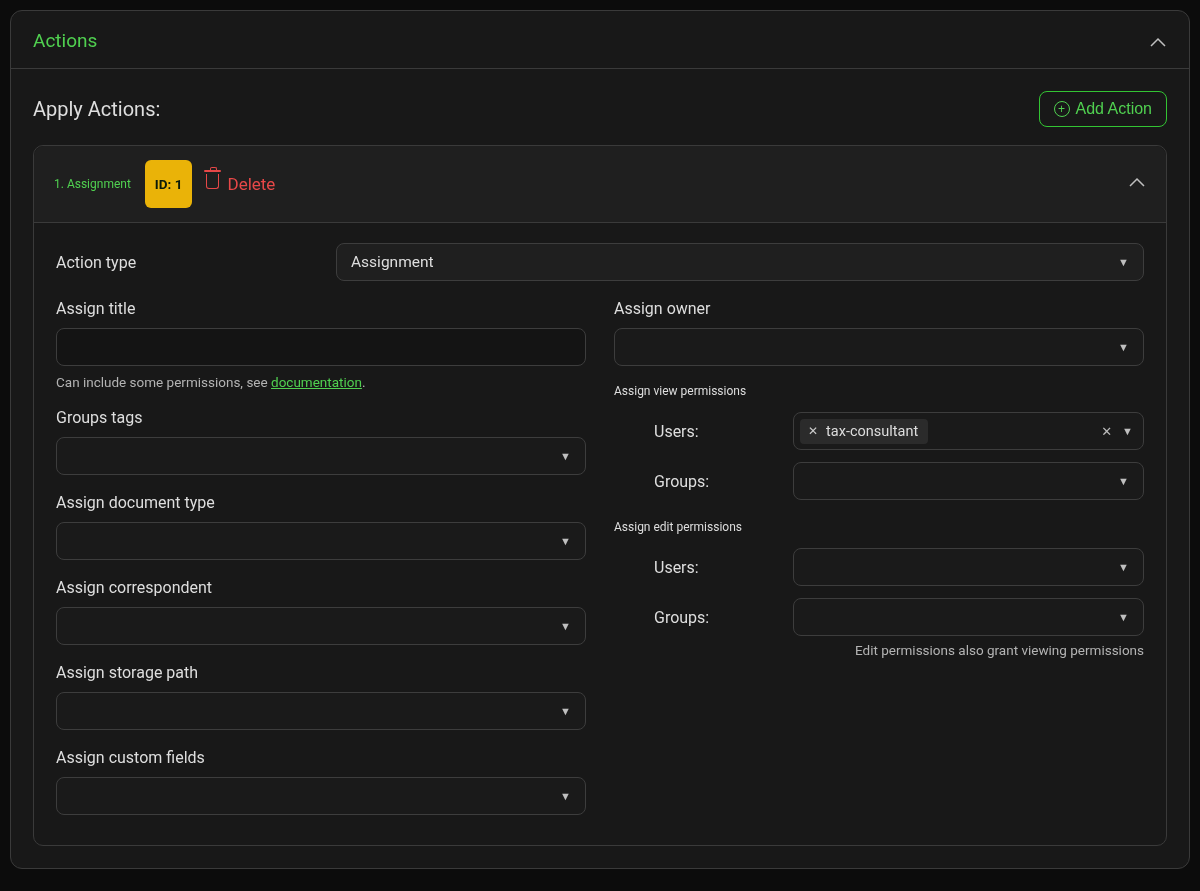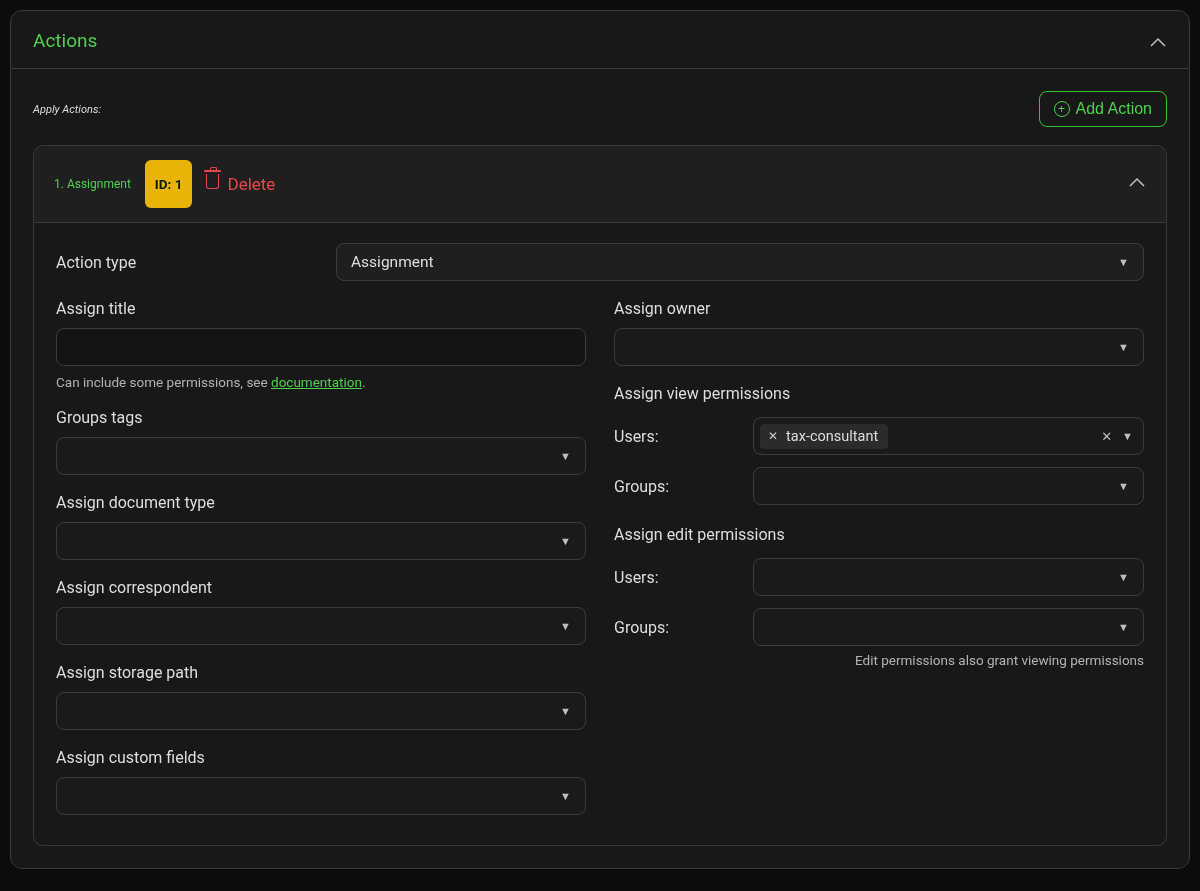--- a/index.html
+++ b/index.html
@@ -37,22 +37,21 @@
   .panel-body {
     padding: 22px;
   }
   .top-row {
     display:flex;
     align-items:center;
     justify-content:space-between;
     margin-bottom:18px;
   }
   .apply-label {
-    font-size:11px;
-    font-style:italic;
+    font-size:20px;
   }
   .btn-add {
     border:1px solid #33c433;
     color:#50d050;
     background:transparent;
     padding:8px 14px;
     border-radius:8px;
     font-size:16px;
     display:flex;
     align-items:center;
@@ -115,23 +114,23 @@
   .text-input {
     width:100%;height:38px;background:#141414;border:1px solid #3d3d3d;border-radius:8px;
     color:#ddd;padding:0 12px;font-size:15px;
   }
   .select-box {
     width:100%;height:38px;background:#1a1a1a;border:1px solid #3d3d3d;border-radius:8px;
     display:flex;align-items:center;justify-content:space-between;padding:0 14px;cursor:pointer;
   }
   .hint {font-size:13.5px;color:#b3b3b3;margin-top:8px;}
   .hint a {color:#50d050;text-decoration:underline;}
-  .sub-heading {font-size:16px;margin-bottom:14px;margin-top:4px;}
+  .sub-heading {font-size:12px;margin-bottom:14px;margin-top:4px;}
   .perm-row {
-    display:flex;align-items:center;margin-bottom:12px;gap:14px;
+    display:flex;align-items:center;margin-bottom:12px;gap:14px;margin-left:40px;
   }
   .perm-row .plabel {width:125px;font-size:16px;}
   .perm-row .select-box {flex:1;}
   .tag-box {
     flex:1;height:38px;background:#1a1a1a;border:1px solid #3d3d3d;border-radius:8px;
     display:flex;align-items:center;padding:0 10px 0 6px;justify-content:space-between;cursor:pointer;
   }
   .tag-chip {
     background:#2b2b2b;border-radius:4px;padding:4px 10px 4px 8px;display:flex;align-items:center;gap:8px;font-size:14.5px;color:#ddd;
   }

